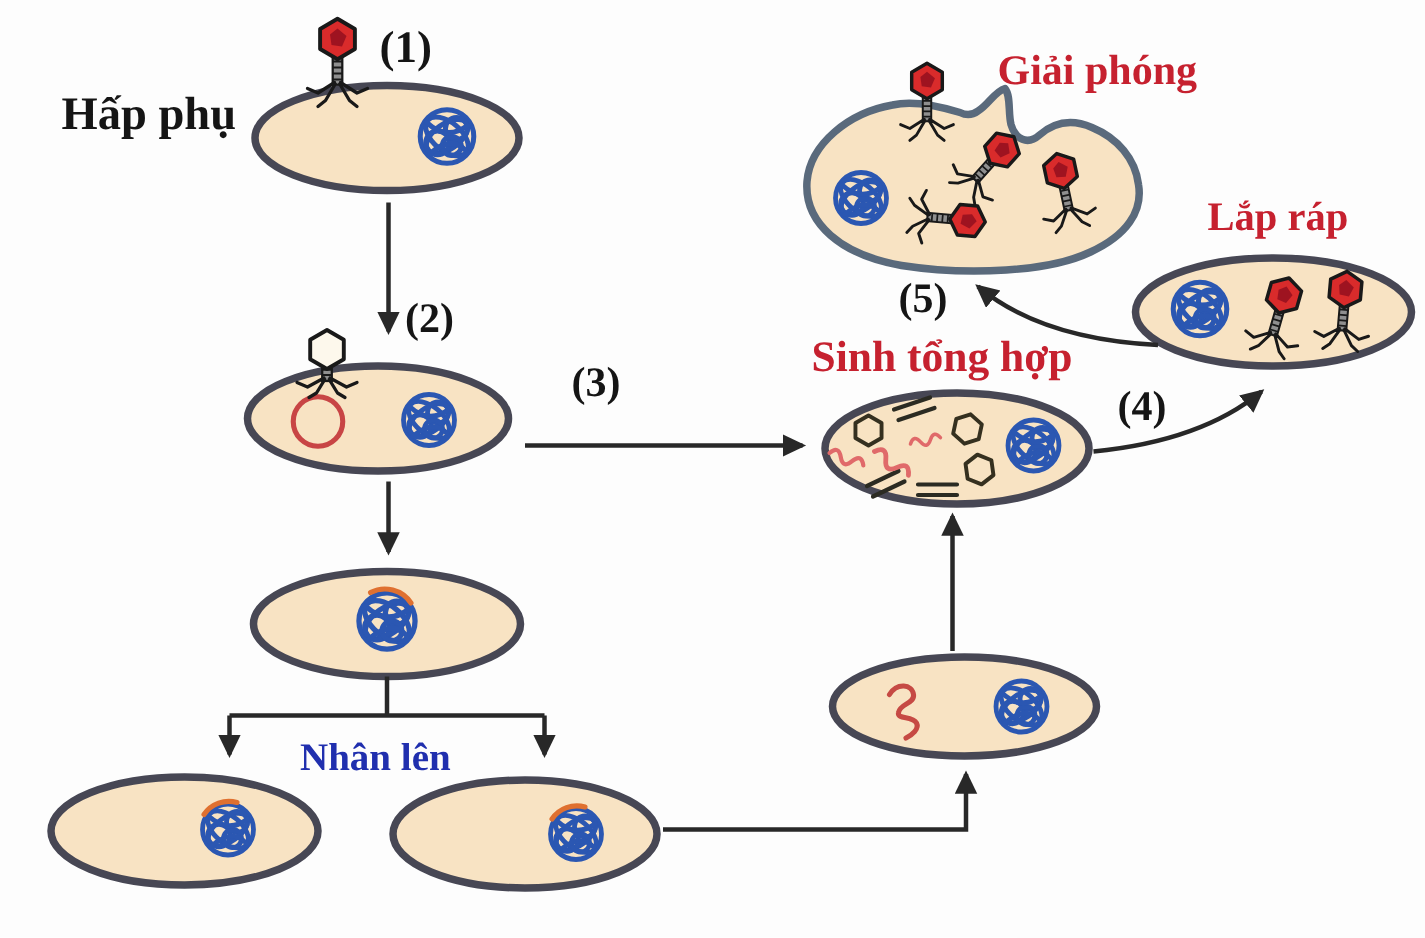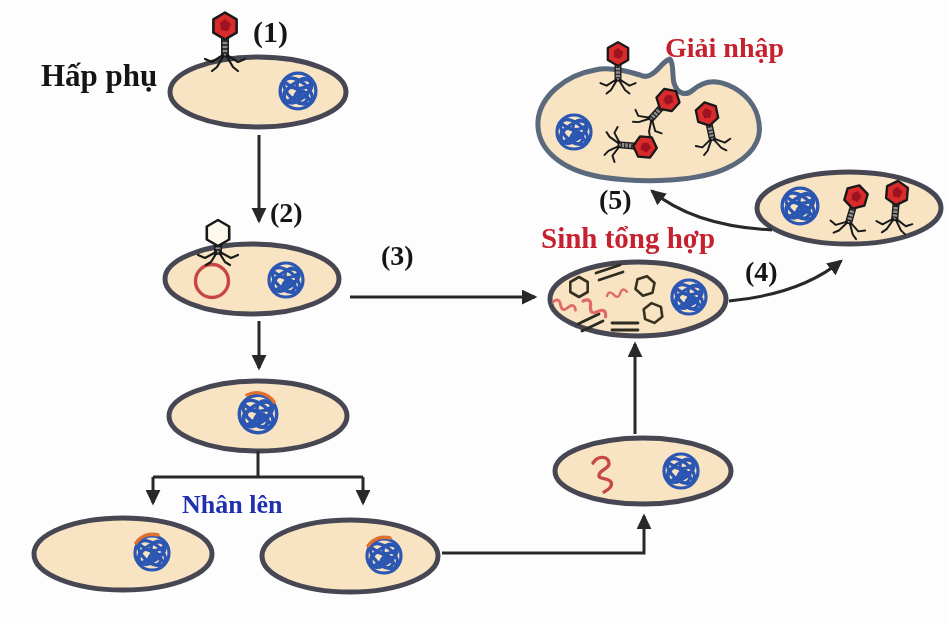--- a/index.html
+++ b/index.html
@@ -20,21 +20,21 @@
   .l-step2{left:270px;top:198px;font-size:28px;}
   .l-penetration{left:28px;top:265px;font-size:27px;}
   .l-step3{left:381px;top:241px;font-size:28px;}
   .l-biosynthesis{left:541px;top:223px;font-size:29px;}
   .l-release{left:665px;top:33px;font-size:28px;}
   .l-assembly{left:805px;top:130px;font-size:27px;}
   .l-step5{left:599px;top:185px;font-size:28px;}
   .l-step4{left:745px;top:257px;font-size:28px;}
   .l-integration{left:55px;top:390px;font-size:27px;}
   .l-lysogenic{left:340px;top:393px;font-size:27px;}
-  .l-multiplication{left:182px;top:491px;font-size:26px;}
+  .l-multiplication{left:200px;top:491px;font-size:26px;}
   .l-induction{left:505px;top:516px;font-size:28px;}
 
   .cell{fill:var(--cell-fill);stroke:var(--cell-border);stroke-width:5px;}
   .cellp{fill:var(--cell-fill);stroke:var(--lysed-border);stroke-width:5px;stroke-linejoin:round;}
   .dna{fill:none;stroke:var(--dna-blue);stroke-width:3.2px;stroke-linecap:round;}
   .ring{fill:none;stroke:var(--ring-red);stroke-width:3.4px;}
   .pro{fill:none;stroke:var(--prophage-orange);stroke-width:3.4px;stroke-linecap:round;}
   .ln{fill:none;stroke:var(--arrow-black);stroke-width:3px;}
   .hexo{fill:none;stroke:#35301f;stroke-width:2.6px;stroke-linejoin:round;}
   .ln2{fill:none;stroke:#2b2b22;stroke-width:2.8px;stroke-linecap:round;}
@@ -166,17 +166,18 @@
       <use href="#g-phage" transform="translate(645,147) scale(0.88) rotate(95)"></use>
       <use href="#g-phage" transform="translate(707,114) scale(0.88) rotate(-12)"></use>
     </g>
   </svg>
 
   <div class="lbl black l-step1">(1)</div>
   <div class="lbl black l-adsorption">Hấp phụ</div>
   <div class="lbl black l-step2">(2)</div>
   <div class="lbl black l-step3">(3)</div>
   <div class="lbl red l-biosynthesis">Sinh tổng hợp</div>
-  <div class="lbl red l-release">Giải nhập</div>
+  <div class="lbl red l-release">Giải phóng</div>
+  <div class="lbl red l-assembly">Lắp ráp</div>
   <div class="lbl black l-step5">(5)</div>
   <div class="lbl black l-step4">(4)</div>
   <div class="lbl blue l-multiplication">Nhân lên</div>
 </div>
 
 </body></html>

